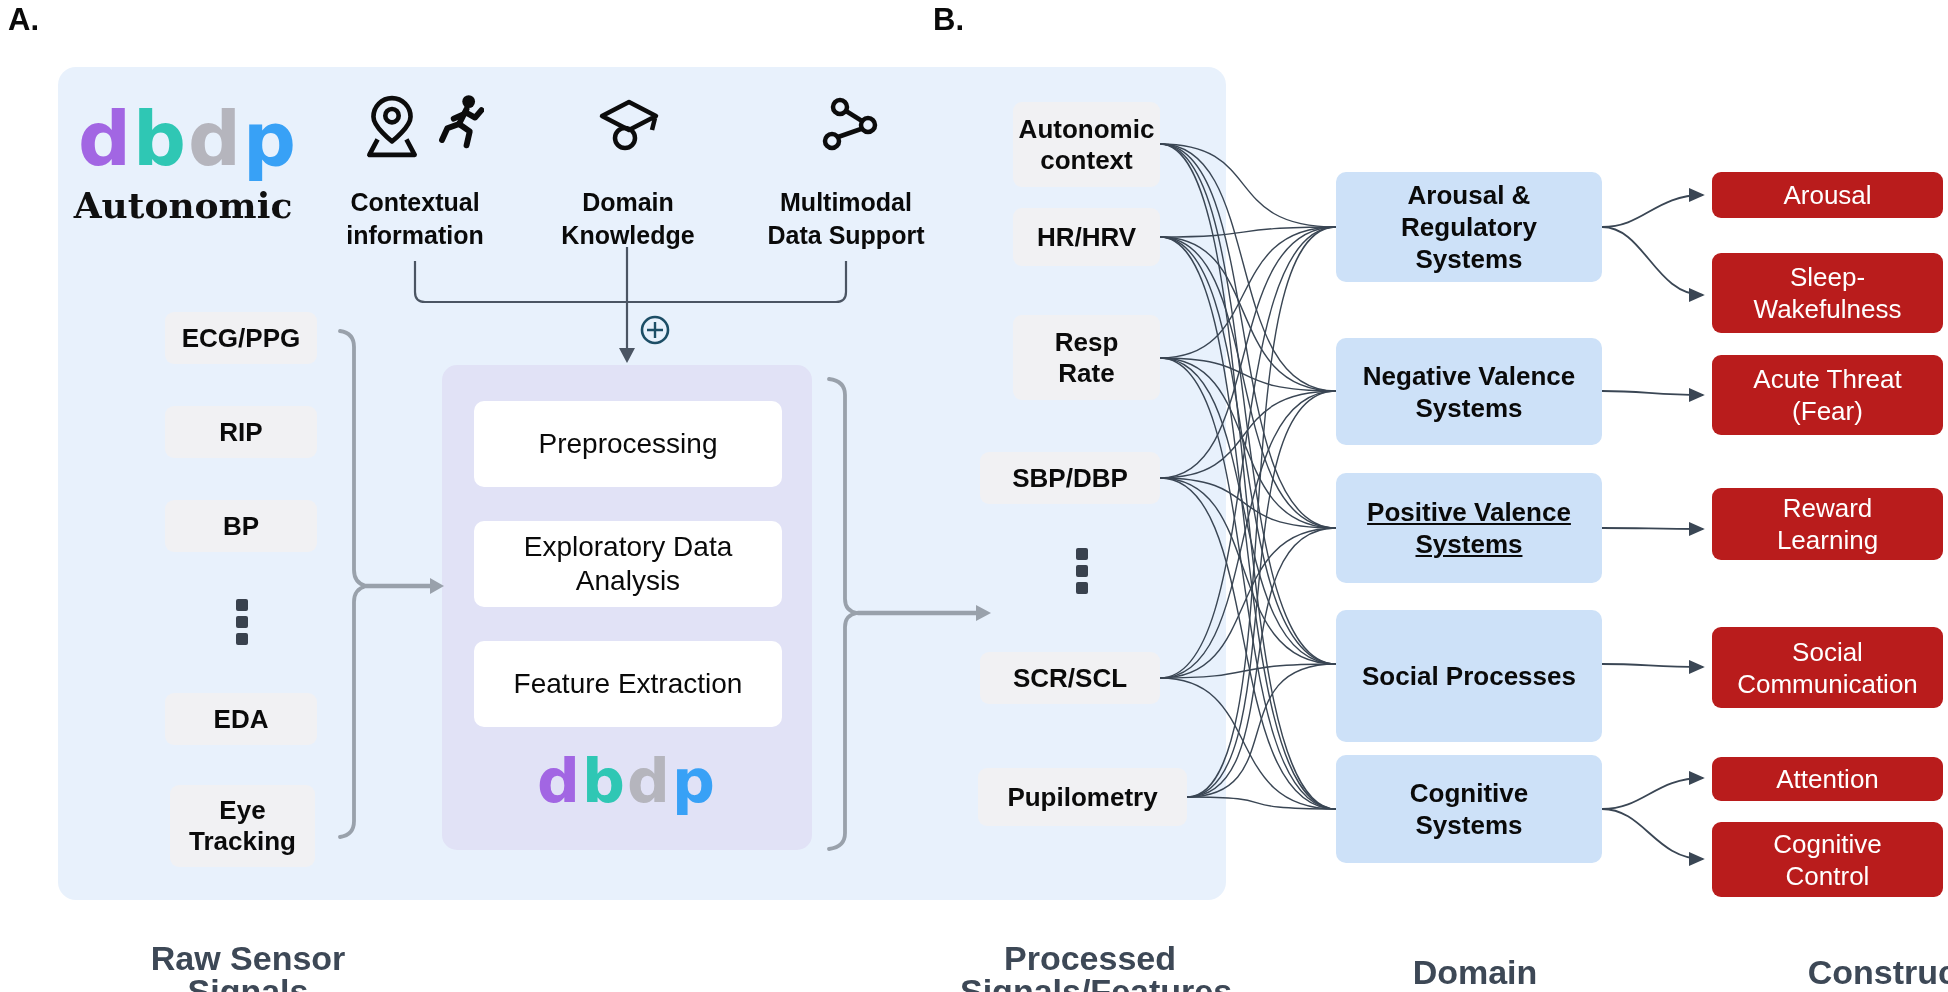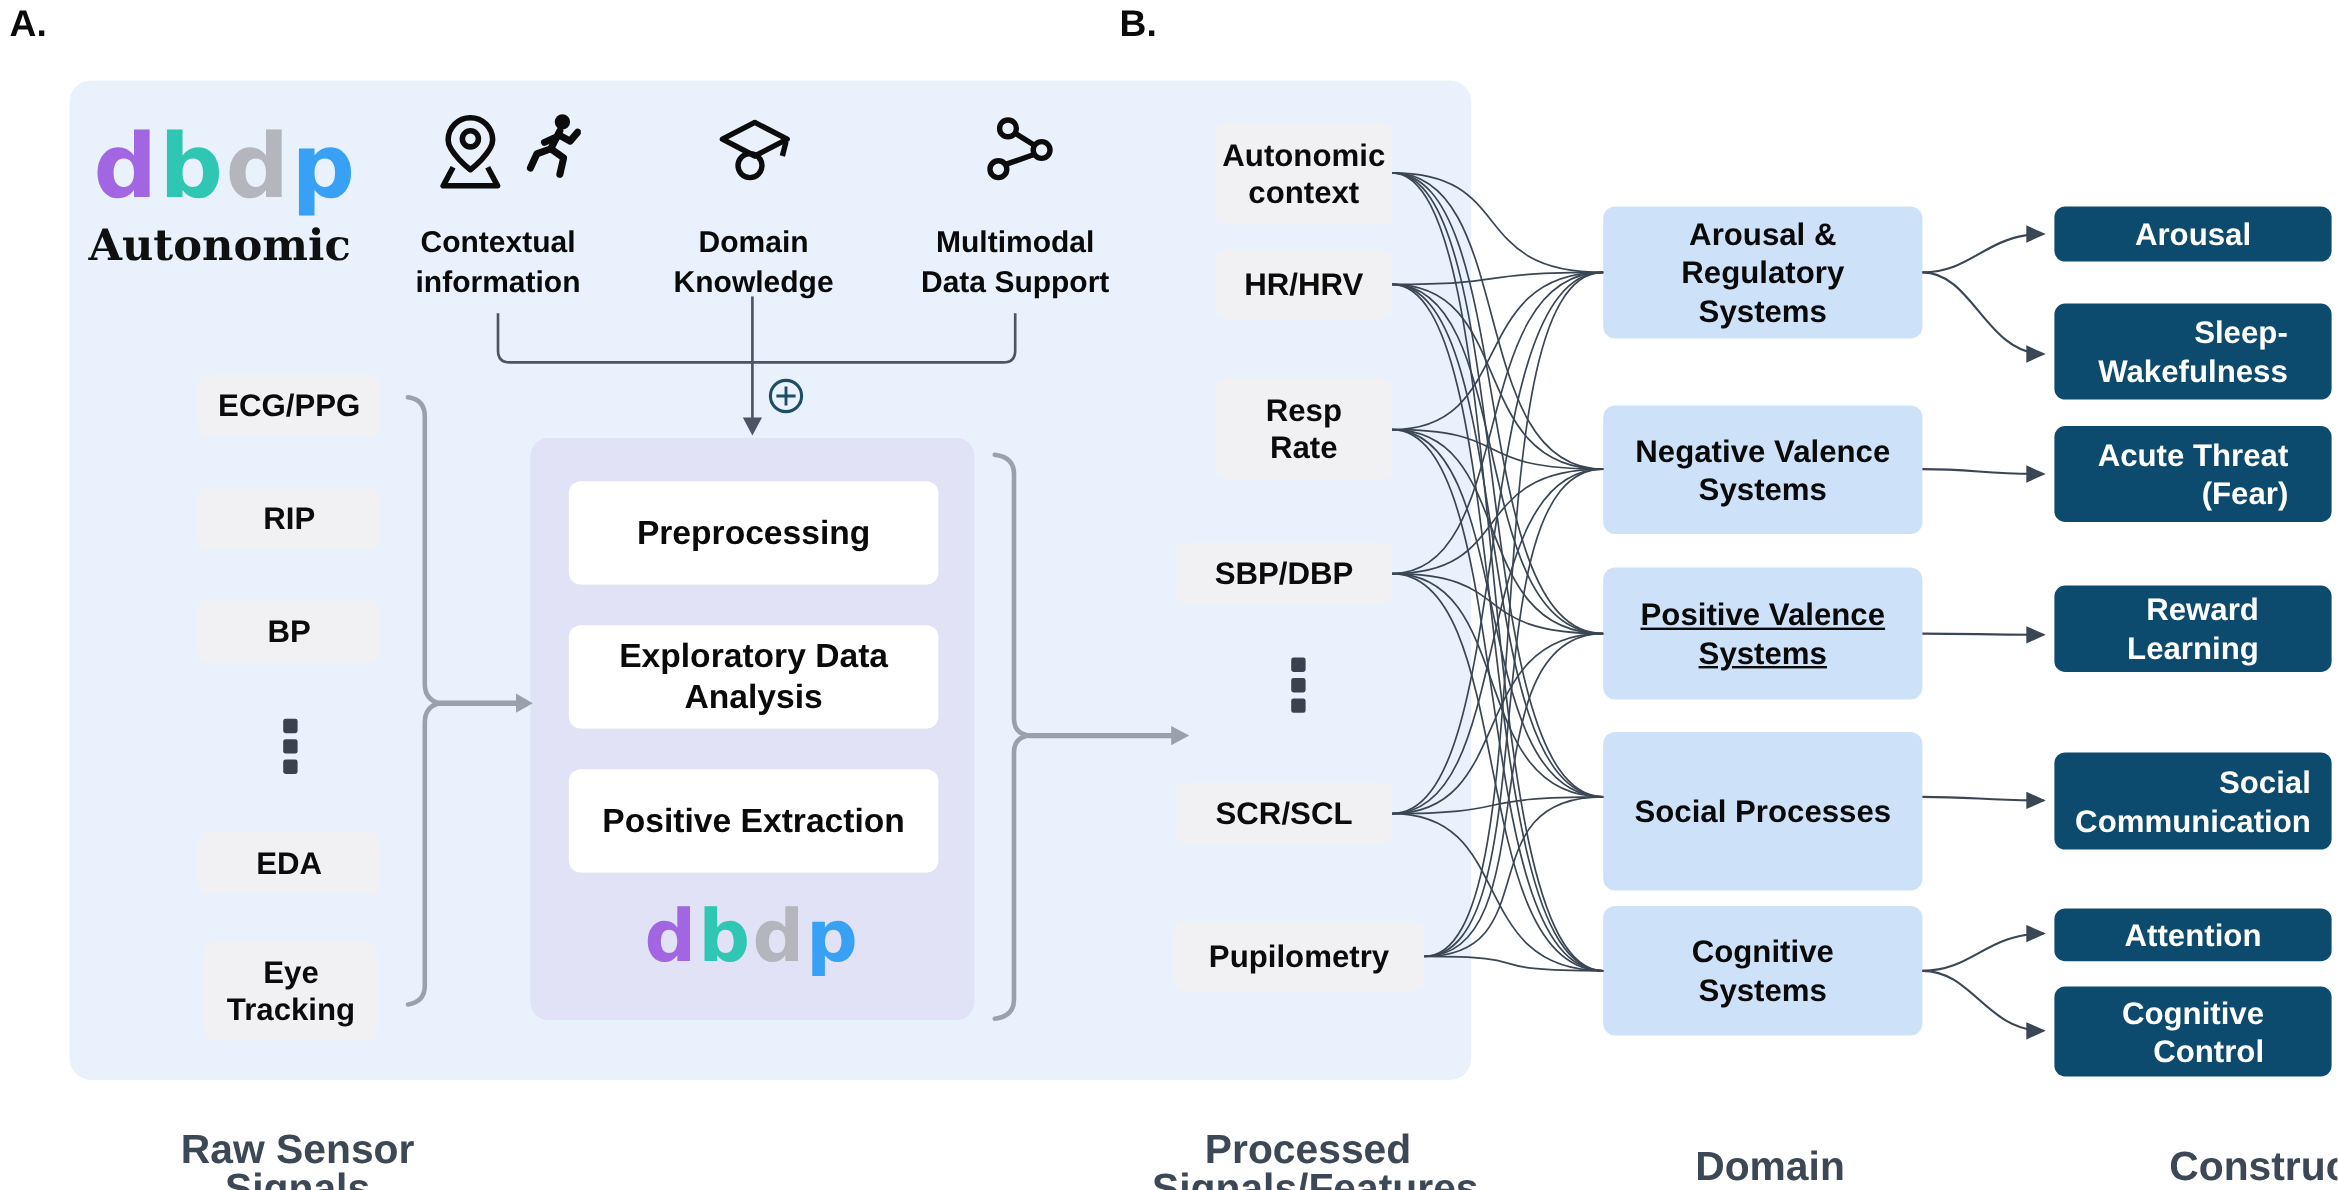--- a/index.html
+++ b/index.html
@@ -18,30 +18,30 @@
   .aux-label{top:186px;text-align:center;font-weight:bold;font-size:25px;line-height:33px;
              color:#0a0a0a;white-space:pre-line;z-index:2;}
   .icon-wrap{z-index:2;}
   
   .chip{background:#f1f1f3;border-radius:9px;display:flex;align-items:center;justify-content:center;
         text-align:center;font-weight:bold;font-size:26px;line-height:31px;color:#0b0b0b;
         white-space:pre-line;z-index:2;}
   
   #pipeline-box{left:442px;top:365px;width:370px;height:485px;background:#e1e2f6;border-radius:15px;z-index:1;}
   .step-box{left:474px;width:308px;height:86px;background:#ffffff;border-radius:10px;display:flex;
-            align-items:center;justify-content:center;text-align:center;font-weight:bold;font-size:28px;
+            align-items:center;justify-content:center;text-align:center;font-weight:normal;font-size:28px;
             line-height:34px;color:#0a0a0a;white-space:pre-line;z-index:2;}
   #pipeline-logo{left:462px;top:746px;width:330px;text-align:center;z-index:2;
                  font-family:"DejaVu Sans", sans-serif;font-weight:800;font-size:60px;letter-spacing:2px;}
   
   .domain-box{left:1336px;width:266px;background:#cde1f8;border-radius:10px;display:flex;align-items:center;
               justify-content:center;text-align:center;font-weight:bold;font-size:26px;line-height:32px;
               color:#0a0a0a;white-space:pre-line;z-index:2;}
-  .construct-box{left:1712px;width:231px;background:#0c4a6e;border-radius:9px;display:flex;align-items:center;
-                 justify-content:center;text-align:right;font-weight:bold;font-size:26px;line-height:32px;
+  .construct-box{left:1712px;width:231px;background:#b91c1c;border-radius:9px;display:flex;align-items:center;
+                 justify-content:center;text-align:center;font-weight:normal;font-size:26px;line-height:32px;
                  color:#ffffff;white-space:pre-line;z-index:2;}
   
   .dot{width:12px;height:12px;border-radius:2px;background:#39424e;z-index:2;}
   
   .col-label{text-align:center;font-weight:bold;font-size:34px;line-height:33px;color:#3d4856;
              white-space:pre-line;z-index:2;margin-top:23px;}
   #wires{position:absolute;left:0;top:0;z-index:4;pointer-events:none;}
 </style>
 </head>
 <body>
@@ -110,21 +110,21 @@
   <div class="abs dot" style="left:236px;top:616px;"></div>
   <div class="abs dot" style="left:236px;top:633px;"></div>
   <div class="abs chip" style="left:165px;top:693px;width:152px;height:52px;">EDA</div>
   <div class="abs chip" style="left:170px;top:785px;width:145px;height:82px;">Eye
 Tracking</div>
 
   <div id="pipeline-box" class="abs"></div>
   <div class="abs step-box" style="top:401px;">Preprocessing</div>
   <div class="abs step-box" style="top:521px;">Exploratory Data
 Analysis</div>
-  <div class="abs step-box" style="top:641px;">Positive Extraction</div>
+  <div class="abs step-box" style="top:641px;">Feature Extraction</div>
   <div id="pipeline-logo" class="abs"><span class="l-purple">d</span><span class="l-teal">b</span><span class="l-gray">d</span><span class="l-blue">p</span></div>
 
   <div class="abs chip" style="left:1013px;top:102px;width:147px;height:85px;">Autonomic
 context</div>
   <div class="abs chip" style="left:1013px;top:208px;width:147px;height:58px;">HR/HRV</div>
   <div class="abs chip" style="left:1013px;top:315px;width:147px;height:85px;">Resp
 Rate</div>
   <div class="abs chip" style="left:980px;top:452px;width:180px;height:52px;">SBP/DBP</div>
   <div class="abs dot" style="left:1076px;top:548px;"></div>
   <div class="abs dot" style="left:1076px;top:565px;"></div>

